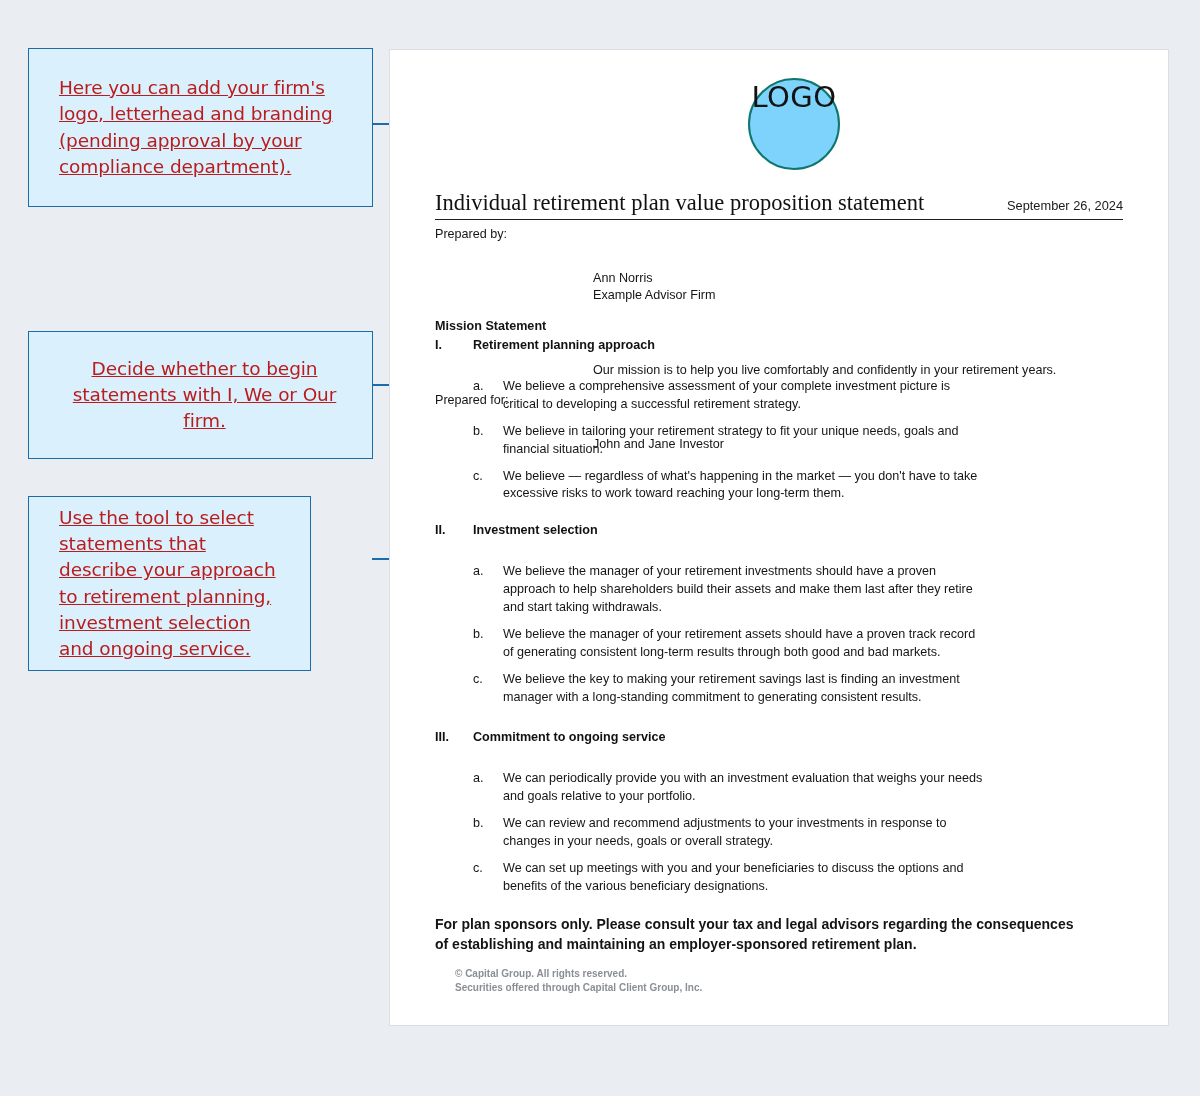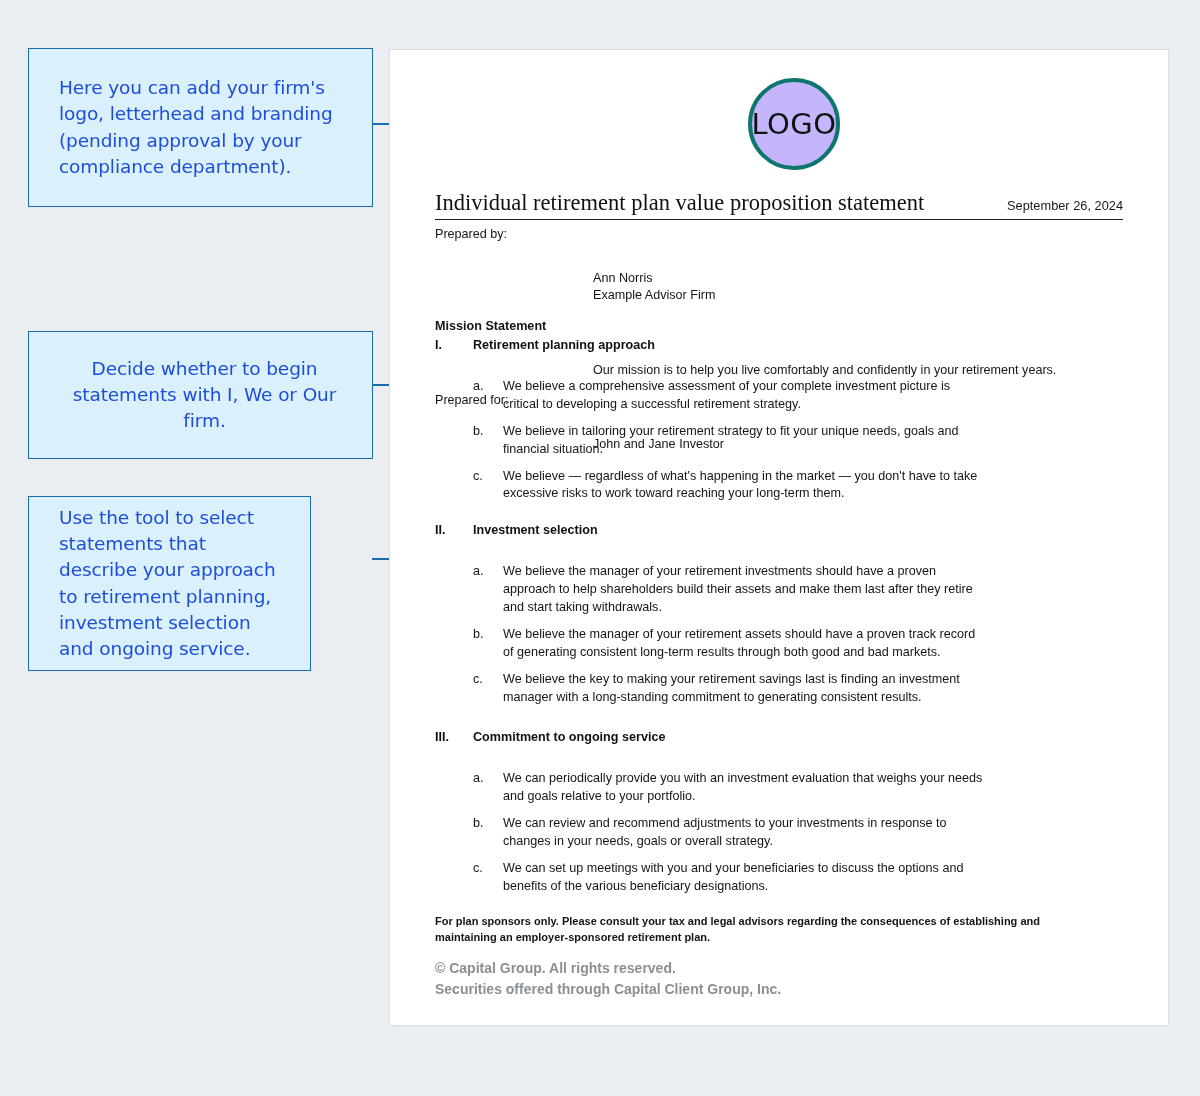--- a/index.html
+++ b/index.html
@@ -21,22 +21,23 @@
     background: #dbf0fd;
     border: 1px solid #1b6cab;
     display: flex;
     align-items: center;
     padding: 0 22px 0 30px;
   }
   .callout-text {
     font-family: "DejaVu Sans", sans-serif;
     font-size: 18.5px;
     line-height: 1.42;
-    color: #1d4ed8;
+    color: #b91c1c;
     letter-spacing: -0.1px;
+    text-decoration: underline;
   }
 
   #callout-1 { left: 28px;  top: 48px;  width: 345px; height: 159px; }
   #callout-2 { left: 28px;  top: 331px; width: 345px; height: 128px; text-align: center; }
   #callout-3 { left: 28px;  top: 496px; width: 283px; height: 175px; }
 
   
   .leader {
     position: absolute;
     height: 2px;
@@ -57,23 +58,23 @@
     background: #ffffff;
     box-shadow: 0 0 0 1px #dcdfe2;
   }
 
   
   #logo-circle {
     position: absolute;
     left: 358px; top: 28px;
     width: 92px; height: 92px;
     border-radius: 50%;
-    background: #c4b5fd;
-    border: 4px solid #0f766e;
-    display: flex; align-items: center; justify-content: center;
+    background: #7dd3fc;
+    border: 2px solid #0f766e;
+    display: flex; justify-content: center;
   }
   #logo-circle .logo-text {
     font-family: "DejaVu Sans", sans-serif;
     font-size: 29px;
     color: #131313;
     letter-spacing: 0.5px;
   }
 
   
   .title-row {
@@ -154,32 +155,33 @@
 
   #section-2 { margin-top: 20px; }
   #section-3 { margin-top: 24px; }
 
   
   #footer {
     position: absolute;
     left: 45px; right: 45px; top: 864px;
   }
   .disclaimer {
-    font-size: 11px;
+    font-size: 14px;
     font-weight: bold;
     color: #141414;
     line-height: 1.45;
     max-width: 640px;
     margin-bottom: 12px;
   }
   .copyright {
-    font-size: 14px;
+    font-size: 10px;
     font-weight: bold;
     color: #8a8f94;
     line-height: 1.48;
+    margin-left: 20px;
   }
 </style>
 </head>
 <body>
 
 <div class="callout" id="callout-1">
   <div class="callout-text">Here you can add your firm's logo, letterhead and branding (pending approval by your compliance department).</div>
 </div>
 
 <div class="callout" id="callout-2">

